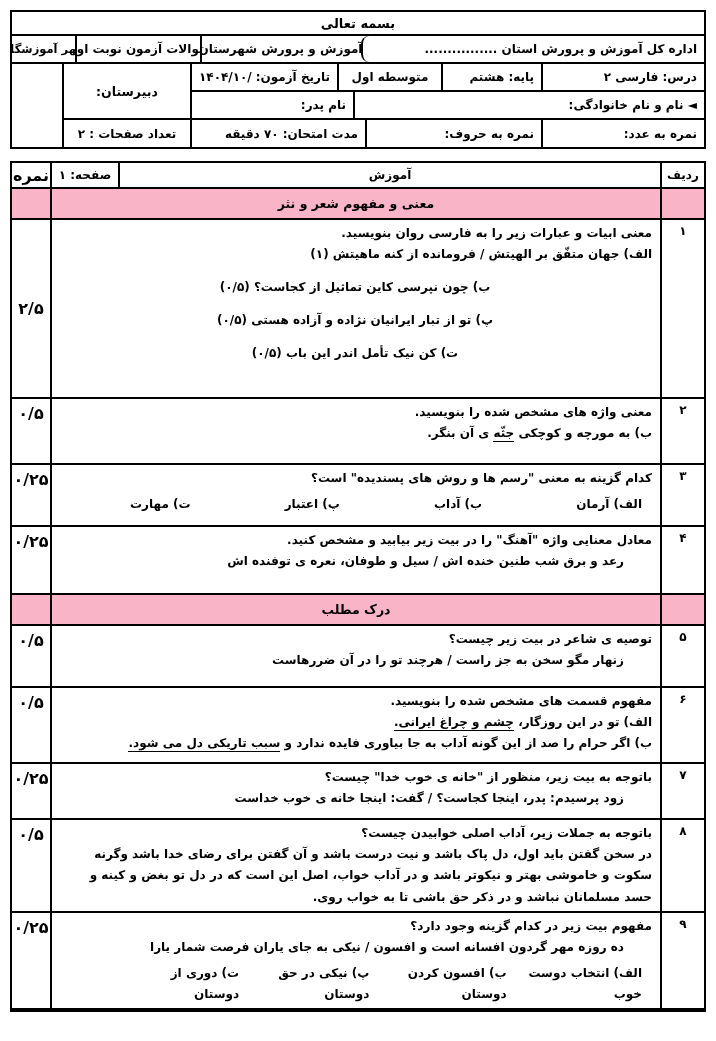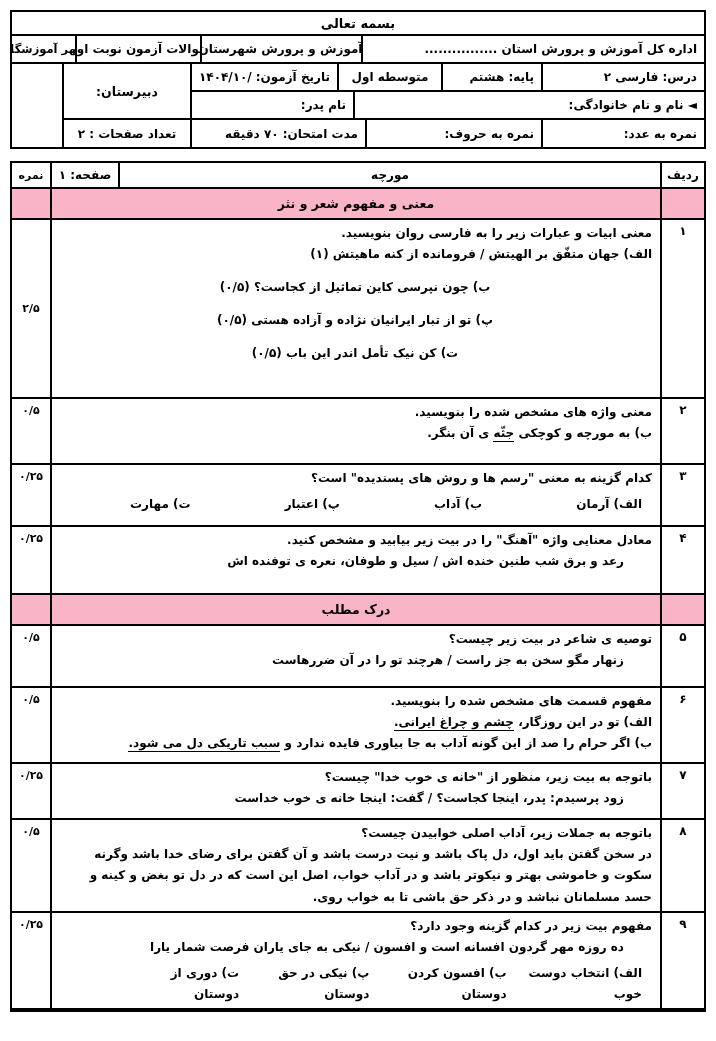--- a/index.html
+++ b/index.html
@@ -19,21 +19,21 @@
   .hcell {
     display: flex; align-items: center;
     font-size: 12px; padding: 2px 7px; white-space: nowrap; overflow: hidden;
   }
   .hcell.center { justify-content: center; padding: 2px 2px; }
   .basmala { height: 24px; border-bottom: 2px solid #000;
     display: flex; align-items: center; justify-content: center; font-size: 13px; }
   .rowA { height: 28px; border-bottom: 2px solid #000; }
   .rowA .hcell { border-left: 2px solid #000; }
   .rowA .hcell:last-child { border-left: none; }
-  .w-office { flex: 1; }
+  .w-office { flex: 1; border-radius: 8px; }
   .w-mgmt { width: 161px; justify-content: center; }
   .w-exam { width: 125px; }
   .w-stamp { width: 63px; font-size: 11.5px; }
   .hbottom { display: flex; direction: rtl; min-height: 83px; }
   .hmain { flex: 1; border-left: 2px solid #000; display: flex; flex-direction: column; }
   .hmain .hrow { border-bottom: 2px solid #000; height: 28px; }
   .hmain .hrow:last-child { border-bottom: none; height: 27px; }
   .hmain .hcell { border-left: 2px solid #000; }
   .hmain .hcell:last-child { border-left: none; }
   .w-course { width: 163px; }
@@ -56,21 +56,21 @@
   .main-table { border: 2px solid #000; width: 696px; }
   .trow { display: flex; direction: rtl; border-bottom: 2px solid #000; }
   .c-num { width: 44px; flex: 0 0 44px; border-left: 2px solid #000;
     display: flex; justify-content: center; align-items: flex-start;
     padding-top: 4px; font-size: 12px; }
   .c-body { flex: 1; border-left: 2px solid #000; padding: 3px 8px 3px 6px; font-size: 12px; }
   .c-page { width: 68px; flex: 0 0 68px; border-left: 2px solid #000;
     display: flex; justify-content: center; align-items: center; font-size: 12px; }
   .c-score { width: 38px; flex: 0 0 38px;
     display: flex; justify-content: center; align-items: flex-start;
-    padding-top: 5px; font-size: 11px; }
+    padding-top: 5px; font-size: 16px; }
   .c-score.mid { align-items: center; padding-top: 0; }
   .thead { min-height: 26px; }
   .thead .c-body { display: flex; align-items: center; justify-content: center; padding: 0; }
   .thead .c-num, .thead .c-score { align-items: center; padding-top: 0; }
   .banner { min-height: 31px; }
   .banner .c-num, .banner .c-score, .banner .c-body { background: var(--pink, #FAB4C8); }
   .banner .c-body { display: flex; align-items: center; justify-content: center;
     font-size: 12.5px; padding: 0; }
   .line { line-height: 1.75; }
   .line.sp { margin-top: 12px; text-align: center; }
@@ -120,21 +120,21 @@
         <div class="school-cell">دبیرستان:</div>
         <div class="pages-cell">تعداد صفحات : ۲</div>
       </div>
       <div class="hstamp-empty"></div>
     </div>
   </div>
 
   <div class="main-table">
     <div class="trow thead">
       <div class="c-num">ردیف</div>
-      <div class="c-body">مورچه</div>
+      <div class="c-body">آموزش</div>
       <div class="c-page">صفحه: ۱</div>
       <div class="c-score">نمره</div>
     </div>
 
     <div id="qrows">
         <div class="trow banner">
           <div class="c-num"></div>
           <div class="c-body">معنی و مفهوم شعر و نثر</div>
           <div class="c-score"></div>
         </div>

